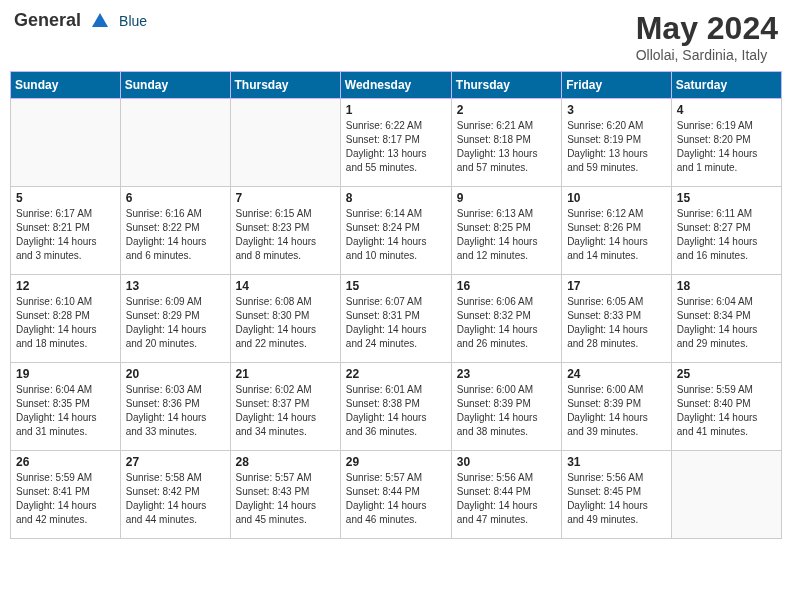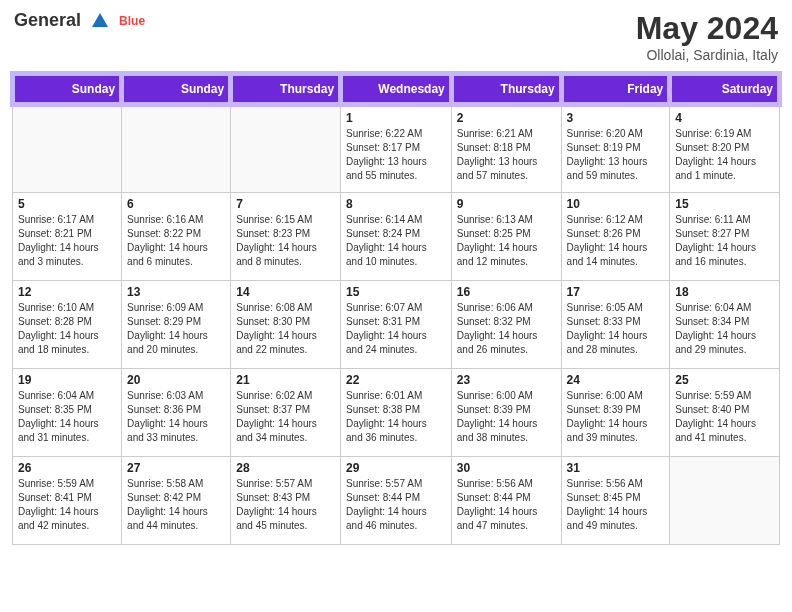--- a/index.html
+++ b/index.html
@@ -21,52 +21,51 @@
       display: flex;
       align-items: center;
       gap: 9px;
     }
     .logo-text-general {
       font-size: 18px;
       font-weight: bold;
       color: #333;
     }
     .logo-text-blue {
-      font-size: 12px;
-      font-weight: bold;
-      color: #ef4444;
+      font-size: 14px;
+      font-weight: normal;
+      color: #0c4a6e;
     }
     .logo-icon {
       width: 20px;
       height: 20px;
     }
     .title-block {
-      text-align: right;
     }
     .month-year {
       font-size: 32px;
       font-weight: bold;
       color: #333;
     }
     .location {
       font-size: 14px;
       color: #555;
     }
     .calendar {
       width: 100%;
       border-collapse: collapse;
       border: 1px solid #ccc;
     }
     .calendar th {
-      background-color: #6d28d9;
+      background-color: #0369a1;
       color: #fff;
       font-size: 12px;
       padding: 6px 4px;
-      text-align: right;
-      border: 5px solid #c4b5fd;
+      text-align: left;
+      border: 1px solid #c4b5fd;
     }
     .calendar td {
       border: 1px solid #ccc;
       vertical-align: top;
       padding: 4px 5px;
       width: 113px;
       min-height: 80px;
     }
     .day-num {
       font-size: 12px;

